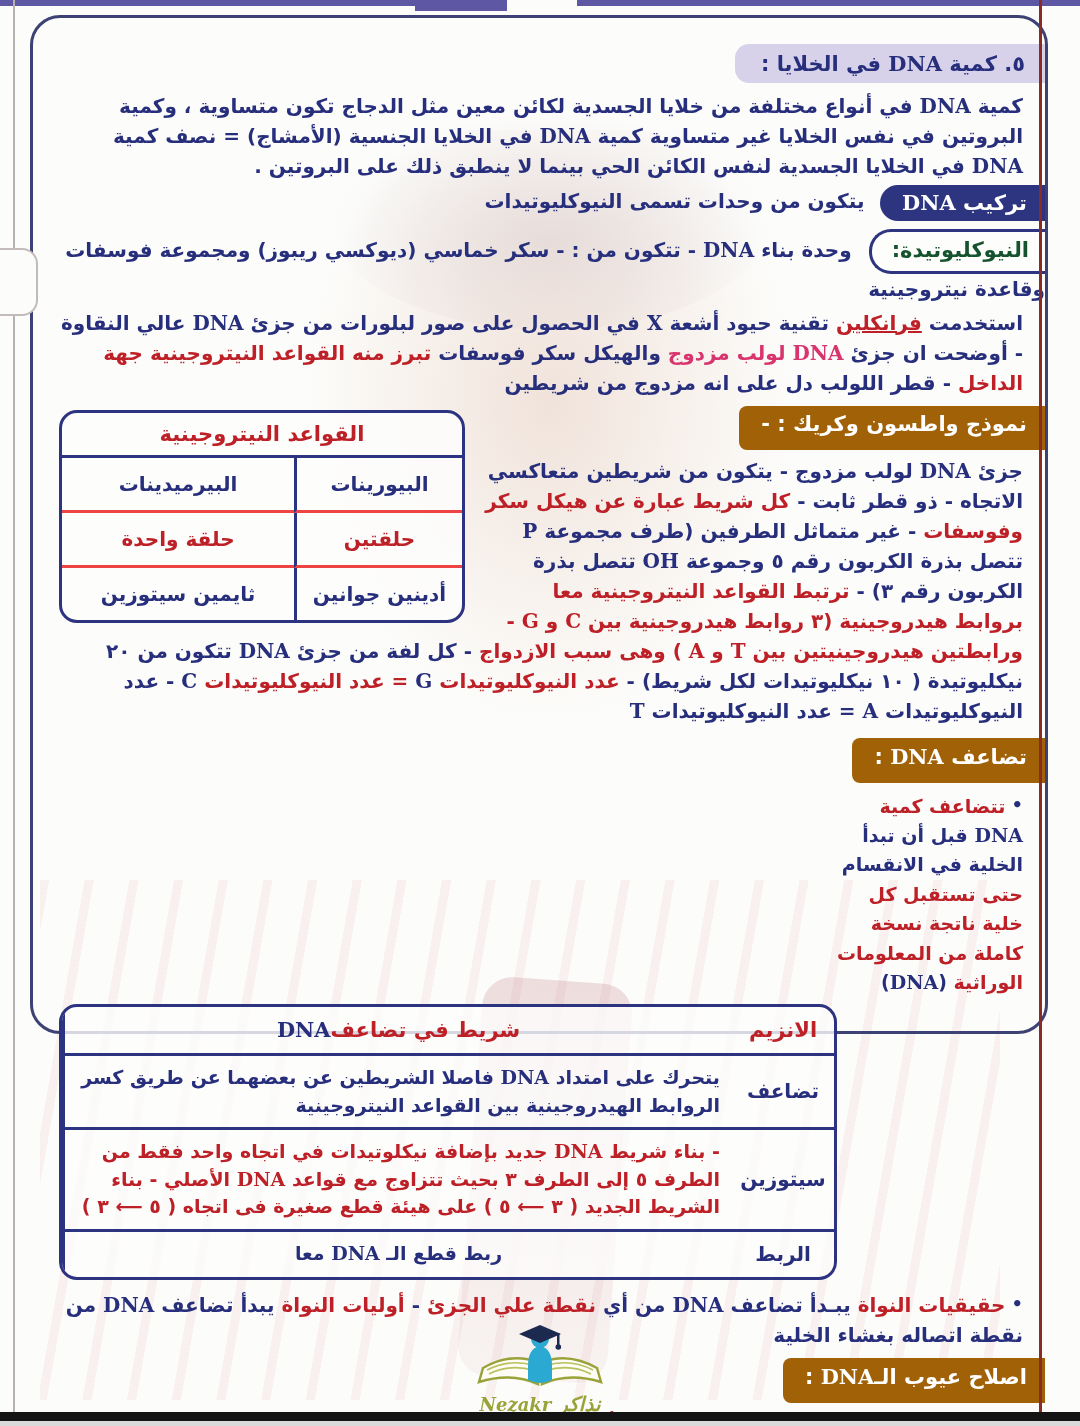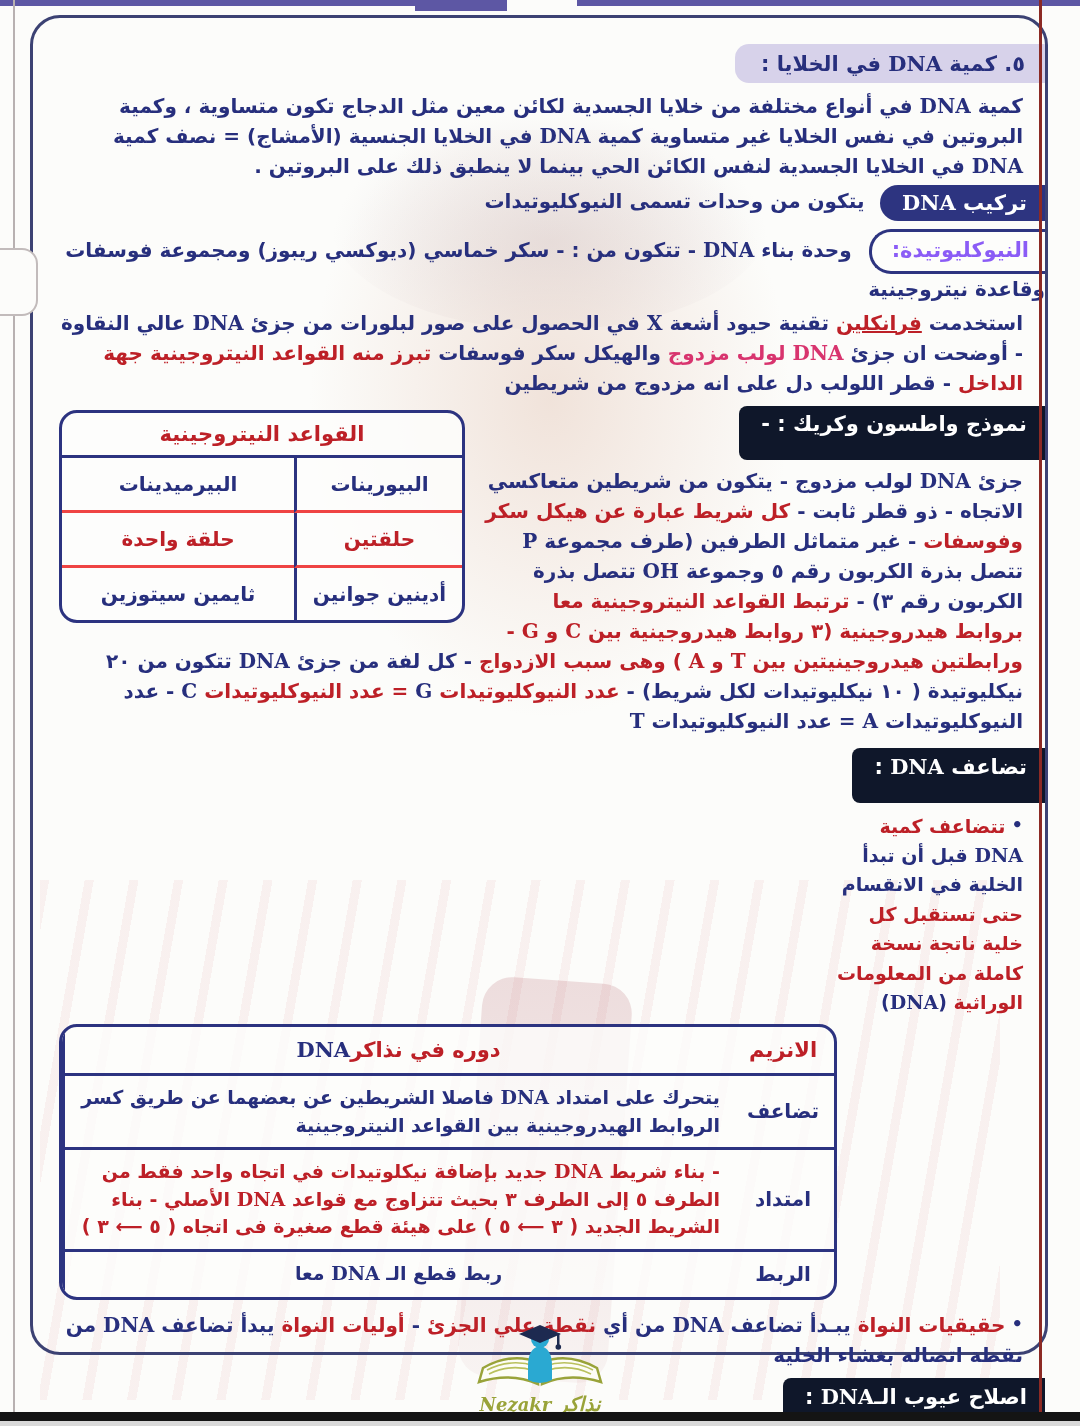--- a/index.html
+++ b/index.html
@@ -24,44 +24,44 @@
   .top-strip-block{position:absolute;left:415px;top:0;width:92px;height:11px;background:#5d57a4;z-index:2;}
   .top-strip-gap{position:absolute;left:507px;top:0;width:70px;height:12px;background:#fcfcfa;z-index:3;}
   .left-edge-line{position:absolute;left:13px;top:0;width:2px;height:1412px;background:#b8b1b1;z-index:2;}
   .left-tab{position:absolute;left:0;top:248px;width:36px;height:64px;border:2px solid #c2bbbb;border-left:none;
     border-radius:0 16px 16px 0;background:#fcfcfa;z-index:2;}
   .right-edge-line{position:absolute;left:1039px;top:0;width:3px;height:1412px;background:#8c2a24;z-index:4;}
   .bottom-bar{position:absolute;left:0;top:1412px;width:1080px;height:9px;background:#141414;z-index:5;}
   .bottom-gray{position:absolute;left:0;top:1421px;width:1080px;height:5px;background:#d9d9d9;z-index:5;}
   
   .main-box{
-    position:absolute;left:30px;top:15px;width:1018px;height:1340px;z-index:1;
+    position:absolute;left:30px;top:15px;width:1018px;height:1019px;z-index:1;
     border:3px solid #3c4273;border-radius:30px;box-sizing:border-box;
     padding:24px 20px 0 24px;
   }
   
   .c-n{color:#272f7d}.c-r{color:#bd2027}.c-p{color:#d8346e}.c-w{color:#ffffff}.c-o{color:#99a339}
   .u{text-decoration:underline}
   .latin{font-family:"DejaVu Serif","Liberation Serif",serif;}
   
   .para{font-size:20px;line-height:1.5;text-align:right;margin:4px 2px 4px 0;position:relative;z-index:1;}
   
   .pill{
     background:#d7d2ea;border-radius:14px 0 0 14px;width:fit-content;
     padding:7px 20px 7px 26px;margin:2px -20px 8px auto;font-size:21px;position:relative;z-index:1;
   }
   .badge{
-    background:#0f172a;color:#fff;width:fit-content;font-size:21px;
-    padding:6px 18px 24px 22px;margin:8px -20px 6px auto;position:relative;z-index:1;
+    background:#a16207;color:#fff;width:fit-content;font-size:21px;
+    padding:6px 18px 14px 22px;margin:8px -20px 6px auto;position:relative;z-index:1;
   }
   .badge.square{border-radius:8px 0 0 8px;}
   .attach-row{margin-left:0;margin-right:-20px;position:relative;z-index:1;}
   .inline-badge{display:inline-block;vertical-align:middle;background:#2d3480;color:#fff;
     border-radius:22px 0 0 22px;padding:5px 18px 6px 22px;font-size:21px;}
-  .inline-outline-badge{display:inline-block;vertical-align:middle;background:#fdfdfb;color:#8b5cf6;
+  .inline-outline-badge{display:inline-block;vertical-align:middle;background:#fdfdfb;color:#14532d;
     border:3px solid #2d3480;border-left:3px solid #2d3480;border-right:none;
     border-radius:22px 0 0 22px;padding:3px 16px 4px 20px;font-size:21px;}
   .after-badge{margin-right:10px;font-size:20px;}
   
   .bases-table{float:left;width:400px;margin:4px 16px 8px 2px;
     border:3px solid #2c3380;border-radius:18px;overflow:hidden;background:rgba(253,253,251,.85);
     position:relative;z-index:1;}
   .bases-table .bt-title{padding:9px 6px;text-align:center;font-size:21px;border-bottom:3px solid #2c3380;}
   .bt-grid{display:grid;grid-template-columns:168px 1fr;}
   .bt-cell{border-bottom:3px solid #ef4444;border-left:3px solid #2c3380;
@@ -145,28 +145,28 @@
     <div class="repl">
       <div class="sidebar">
         <div class="badge square"><span class="c-w">تضاعف </span><span class="c-w latin">DNA</span><span class="c-w"> :</span></div>
         <p class="para"><span class="dot">•</span><span><span class="c-r">تتضاعف كمية </span><span class="c-n latin">DNA</span><span class="c-n"> قبل أن تبدأ الخلية في الانقسام </span><span class="c-r">حتى تستقبل كل خلية ناتجة نسخة كاملة من المعلومات الوراثية </span><span class="c-n">(</span><span class="c-n latin">DNA</span><span class="c-n">)</span></span></p>
       </div>
 
       <div class="enzyme-table">
         <div class="et-grid">
           <div class="et-cell name header c-r">الانزيم</div>
           <div class="et-cell header c-r">
-              <span class="c-r">دوره في نذاكر </span>
+              <span class="c-r">شريط في تضاعف </span>
               <span class="c-n latin">DNA</span>
             </div>
           <div class="et-cell name c-n">تضاعف</div>
           <div class="et-cell">
               <span><span class="c-n">يتحرك على امتداد </span><span class="c-n latin">DNA</span><span class="c-n"> فاصلا الشريطين عن بعضهما عن طريق كسر الروابط الهيدروجينية بين القواعد النيتروجينية</span></span>
             </div>
-          <div class="et-cell name c-n">امتداد</div>
+          <div class="et-cell name c-n">سيتوزين</div>
           <div class="et-cell">
               <span><span class="c-r">- بناء شريط </span><span class="c-r latin">DNA</span><span class="c-r"> جديد بإضافة نيكلوتيدات في اتجاه واحد فقط من الطرف ٥ إلى الطرف ٣ بحيث تتزاوج مع قواعد </span><span class="c-r latin">DNA</span><span class="c-r"> الأصلي - بناء الشريط الجديد ( ٣ ⟵ ٥ ) على هيئة قطع صغيرة فى اتجاه ( ٥ ⟵ ٣ )</span></span>
             </div>
           <div class="et-cell name last-row c-n">الربط</div>
           <div class="et-cell centered last-row">
               <span><span class="c-n">ربط قطع الـ </span><span class="c-n latin">DNA</span><span class="c-n"> معا</span></span>
             </div>
         </div>
       </div>
       <div class="clear"></div>

